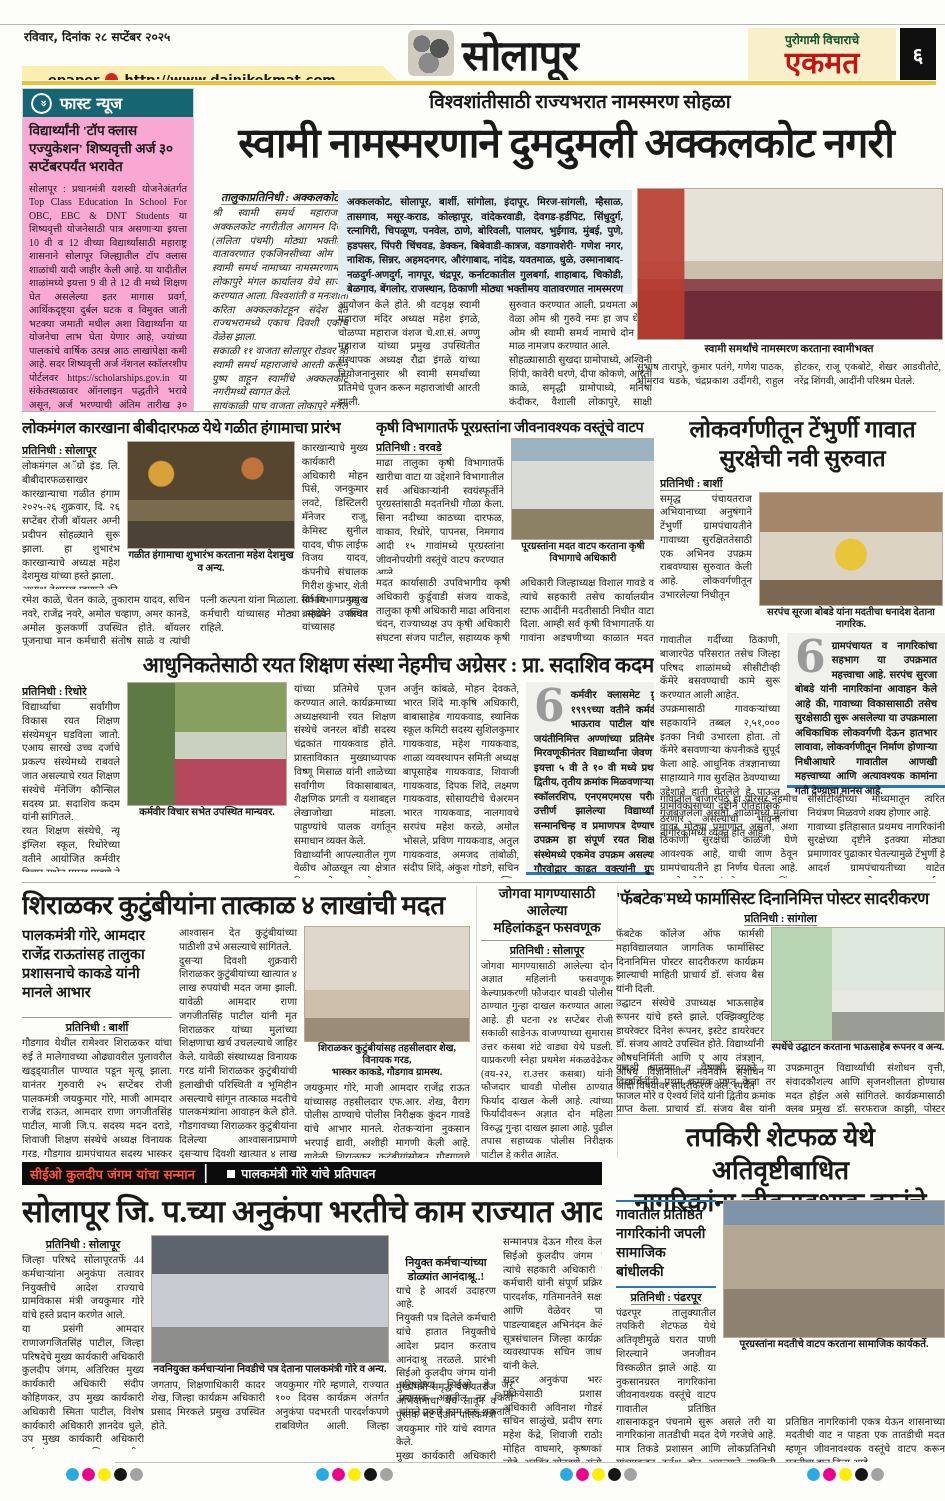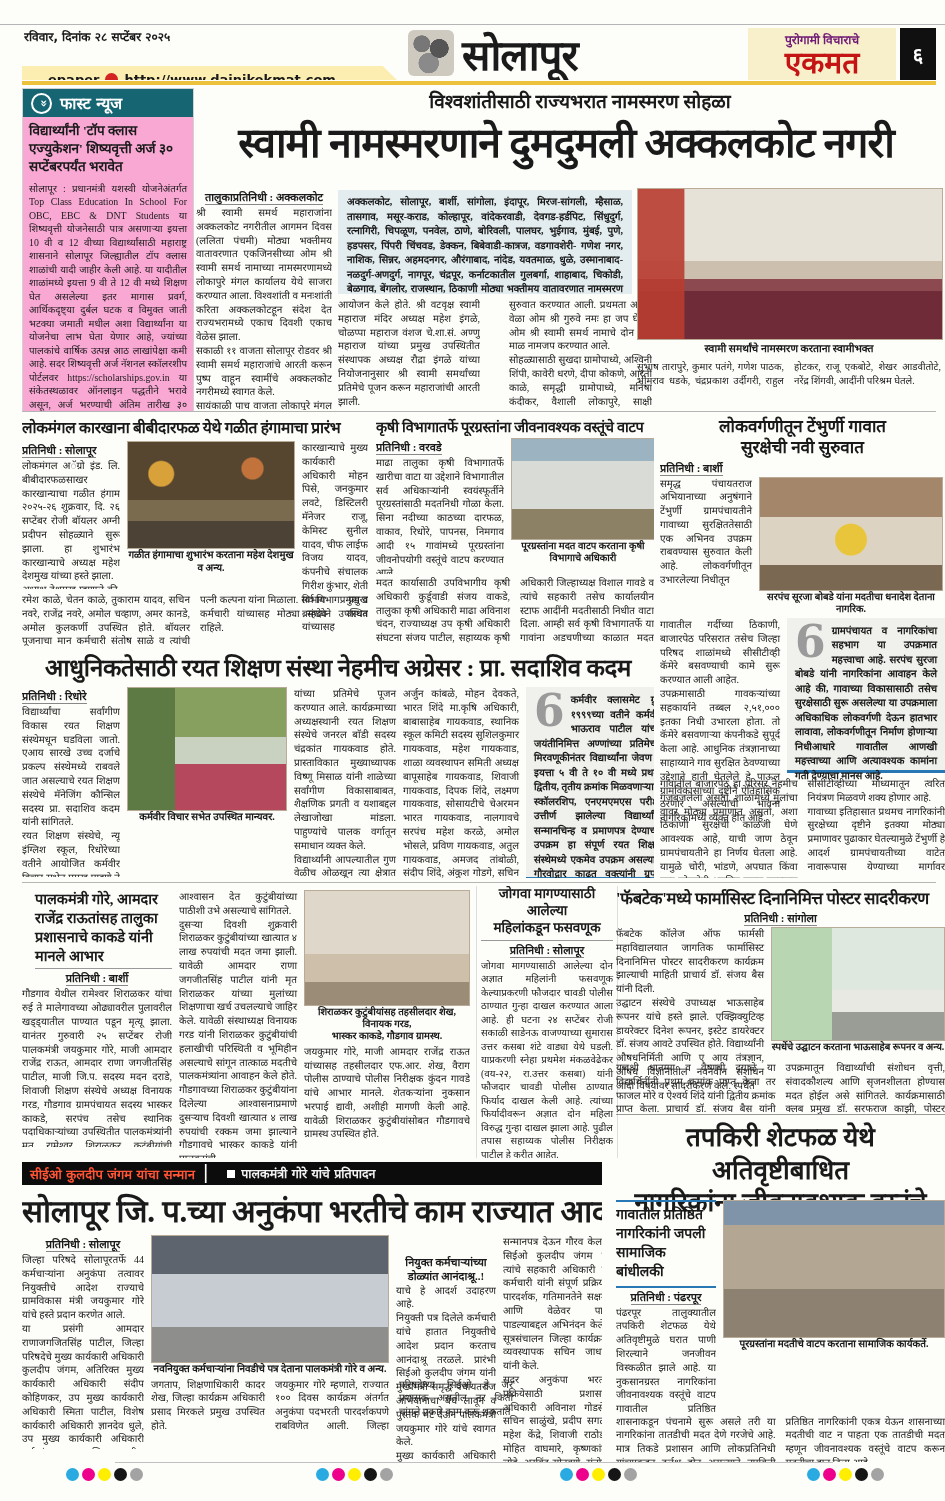--- a/index.html
+++ b/index.html
@@ -13,21 +13,21 @@
           display:flex;align-items:center;gap:6px;padding-left:26px;
           font-family:"DejaVu Sans",sans-serif;font-size:13px;font-weight:700;}
   .epaper-dot{width:13px;height:13px;border-radius:50%;background:#d42420;display:inline-block;}
   .masthead{display:flex;align-items:center;justify-content:flex-start;gap:8px;}
   .mast-logo{width:46px;height:46px;border-radius:6px;
      background:radial-gradient(circle at 30% 30%,#777 0 18%,transparent 19%),
                 radial-gradient(circle at 68% 40%,#555 0 22%,transparent 23%),
                 radial-gradient(circle at 45% 72%,#8a8a8a 0 24%,transparent 25%),#cfcac0;}
   .edition{font-size:42px;font-weight:900;letter-spacing:-1px;}
   .brandbox{background:#f8f0cb;text-align:center;padding-top:3px;}
-  .tagline{color:#701a75;font-size:12px;font-weight:700;}
+  .tagline{color:#14532d;font-size:12px;font-weight:700;}
   .brand{color:#c41414;font-size:30px;font-weight:900;line-height:30px;}
   .pagebox{background:#101010;color:#fff;display:flex;align-items:center;justify-content:center;
            font-size:20px;font-weight:700;}
   .goldrule{background:#ecc23c;}
   .kicker{font-size:19px;font-weight:800;text-align:center;}
   
   .fn{border:1px solid #d2d2d2;background:#f9a8d4;}
   .fn-head{background:#156572;color:#fff;height:28px;display:flex;align-items:center;gap:8px;
            padding-left:8px;font-size:16px;font-weight:800;font-family:"DejaVu Sans",sans-serif;}
   .fn-chev{display:inline-block;width:17px;height:17px;border-radius:50%;border:2px solid #fff;
@@ -111,21 +111,21 @@
     <div class="fn-head">
       <span class="fn-chev">»</span>
       <span>फास्ट न्यूज</span>
     </div>
     <div class="fn-hl">विद्यार्थ्यांनी 'टॉप क्लास एज्युकेशन' शिष्यवृत्ती अर्ज ३० सप्टेंबरपर्यंत भरावेत</div>
     <div class="body" style="padding:2px 6px;font-size:9.8px;">सोलापूर : प्रधानमंत्री यशस्वी योजनेअंतर्गत Top Class Education In School For OBC, EBC &amp; DNT Students या शिष्यवृत्ती योजनेसाठी पात्र असणाऱ्या इयत्ता 10 वी व 12 वीच्या विद्यार्थ्यांसाठी महाराष्ट्र शासनाने सोलापूर जिल्ह्यातील टॉप क्लास शाळांची यादी जाहीर केली आहे. या यादीतील शाळांमध्ये इयत्ता 9 वी ते 12 वी मध्ये शिक्षण घेत असलेल्या इतर मागास प्रवर्ग, आर्थिकदृष्ट्या दुर्बल घटक व विमुक्त जाती भटक्या जमाती मधील अशा विद्यार्थ्यांना या योजनेचा लाभ घेता येणार आहे, ज्यांच्या पालकांचे वार्षिक उत्पन्न आठ लाखांपेक्षा कमी आहे. सदर शिष्यवृत्ती अर्ज नॅशनल स्कॉलरशीप पोर्टलवर https://scholarships.gov.in या संकेतस्थळावर ऑनलाइन पद्धतीने भरावे असून, अर्ज भरण्याची अंतिम तारीख ३० सप्टेंबर २०२५ आहे. सहाय्यक संचालक, इतर मागास बहुजन कल्याण गणेश सोनटक्के यांनी जिल्ह्यातील संबंधित शाळांच्या मुख्याध्यापकांना व गट शिक्षणाधिकारी पंचायत समिती यांना संपर्क साधून पात्र विद्यार्थ्यांचे अर्ज वेळेत भरून घेण्याचे आवाहन केले आहे.</div>
   </div>
 
   <div class="abs hl1" style="top:112px;left:195px;width:742px;height:64px;line-height:62px;">स्वामी नामस्मरणाने दुमदुमली अक्कलकोट नगरी</div>
 
-  <div class="abs" style="top:188px;left:196px;width:136px;height:222px;">
+  <div class="abs" style="top:188px;left:212px;width:136px;height:222px;font-style:italic;">
     <div class="byline" style="text-align:center;"><u>तालुकाप्रतिनिधी : अक्कलकोट</u></div>
     <div class="body">श्री स्वामी समर्थ महाराजांना अक्कलकोट नगरीतील आगमन दिवस (ललिता पंचमी) मोठ्या भक्तीमय वातावरणात एकजिनसीच्या ओम श्री स्वामी समर्थ नामाच्या नामस्मरणामध्ये लोकापुरे मंगल कार्यालय येथे साजरा करण्यात आला. विश्वशांती व मनःशांती करिता अक्कलकोटहून संदेश देत राज्यभरामध्ये एकाच दिवशी एकाच वेळेस झाला.
 सकाळी ११ वाजता सोलापूर रोडवर श्री स्वामी समर्थ महाराजांचे आरती करून पुष्प वाहून स्वामींचे अक्कलकोट नगरीमध्ये स्वागत केले.
 सायंकाळी पाच वाजता लोकापुरे मंगल कार्यालय येथे एकत्रित नामस्मरण सोहळ्याचे</div>
   </div>
 
   <div class="abs hbox" style="top:190px;left:338px;width:276px;height:94px;">
     <div class="hbox-body">अक्कलकोट, सोलापूर, बार्शी, सांगोला, इंदापूर, मिरज-सांगली, म्हैसाळ, तासगाव, मसूर-कराड, कोल्हापूर, वांदेकरवाडी, देवगड-हर्डपिट, सिंधुदुर्ग, रत्नागिरी, चिपळूण, पनवेल, ठाणे, बोरिवली, पालघर, भुईगाव, मुंबई, पुणे, हडपसर, पिंपरी चिंचवड, डेक्कन, बिबेवाडी-कात्रज, वडगावशेरी- गणेश नगर, नाशिक, सिन्नर, अहमदनगर, औरंगाबाद, नांदेड, यवतमाळ, धुळे, उस्मानाबाद-नळदुर्ग-अणदुर्ग, नागपूर, चंद्रपूर, कर्नाटकातील गुलबर्गा, शाहाबाद, चिकोडी, बेळगाव, बेंगलोर, राजस्थान, ठिकाणी मोठ्या भक्तीमय वातावरणात नामस्मरण करण्यात आले.</div>
   </div>
   <div class="abs body" style="top:298px;left:338px;width:142px;height:110px;">आयोजन केले होते. श्री वटवृक्ष स्वामी महाराज मंदिर अध्यक्ष महेश इंगळे, चोळप्पा महाराज वंशज चे.शा.सं. अण्णु महाराज यांच्या प्रमुख उपस्थितीत संस्थापक अध्यक्ष रौद्रा इंगळे यांच्या नियोजनानुसार श्री स्वामी समर्थांच्या प्रतिमेचे पूजन करून महाराजांची आरती झाली.
@@ -164,21 +164,21 @@
       </div>
       <div style="width:144px;flex:none;">
         <div class="photo ph-krushi" style="height:100px;"></div>
         <div class="cap" style="font-size:9.8px;">पूरग्रस्तांना मदत वाटप करताना कृषी विभागाचे अधिकारी</div>
       </div>
     </div>
     <div class="body cols2" style="margin-top:2px;height:76px;">मदत कार्यासाठी उपविभागीय कृषी अधिकारी कुर्डूवाडी संजय वाकडे, तालुका कृषी अधिकारी माढा अविनाश चंदन, राज्याध्यक्ष उप कृषी अधिकारी संघटना संजय पाटील, सहाय्यक कृषी अधिकारी जिल्हाध्यक्ष विशाल गावडे व त्यांचे सहकारी तसेच कार्यालयीन स्टाफ आदींनी मदतीसाठी निधीत वाटा दिला. आम्ही सर्व कृषी विभागातर्फे या गावांना अडचणीच्या काळात मदत केली. इतरही सामाजिक संस्थांनी व कार्यकर्त्यांनी पुढे येऊन यात खारीचा वाटा उचलावा असे आवाहन संजय पाटील यांनी केले आहे.</div>
   </div>
 
   <div class="abs" style="top:416px;left:660px;width:285px;height:462px;">
-    <div class="hl-center" style="font-size:17px;">लोकवर्गणीतून टेंभुर्णी गावात
+    <div class="hl-center" style="font-size:23px;">लोकवर्गणीतून टेंभुर्णी गावात
 सुरक्षेची नवी सुरुवात</div>
     <div class="byline"><u>प्रतिनिधी : बार्शी</u></div>
     <div class="row">
       <div class="body" style="width:92px;flex:none;height:132px;">समृद्ध पंचायतराज अभियानाच्या अनुषंगाने टेंभुर्णी ग्रामपंचायतीने गावाच्या सुरक्षिततेसाठी एक अभिनव उपक्रम राबवण्यास सुरुवात केली आहे. लोकवर्गणीतून उभारलेल्या निधीतून</div>
       <div style="width:184px;flex:none;">
         <div class="photo ph-tembhurni" style="height:112px;"></div>
         <div class="cap" style="font-size:9.8px;">सरपंच सूरजा बोबडे यांना मदतीचा धनादेश देताना नागरिक.</div>
       </div>
     </div>
     <div class="row" style="margin-top:3px;">
@@ -187,21 +187,21 @@
       <div class="quote" style="width:142px;flex:none;height:140px;">
         <span class="qmark">6</span>
         <div class="qtext">ग्रामपंचायत व नागरिकांचा सहभाग या उपक्रमात महत्त्वाचा आहे. सरपंच सुरजा बोबडे यांनी नागरिकांना आवाहन केले आहे की, गावाच्या विकासासाठी तसेच सुरक्षेसाठी सुरू असलेल्या या उपक्रमाला अधिकाधिक लोकवर्गणी देऊन हातभार लावावा, लोकवर्गणीतून निर्माण होणाऱ्या निधीआधारे गावातील आणखी महत्त्वाच्या आणि अत्यावश्यक कामांना गती देण्याचा मानस आहे.</div>
       </div>
     </div>
     <div class="body cols2" style="margin-top:4px;height:118px;">गावातील बाजारपेठ हा परिसर नेहमीच गजबजलेला असतो. शाळांमध्ये मुलांचा वावर मोठ्या प्रमाणात असतो, अशा ठिकाणी सुरक्षेची काळजी घेणे आवश्यक आहे, याची जाण ठेवून ग्रामपंचायतीने हा निर्णय घेतला आहे. यामुळे चोरी, भांडणे, अपघात किंवा इतर कोणतेही अनुचित प्रकार घडल्यास सीसीटीव्हीच्या माध्यमातून त्वरित नियंत्रण मिळवणे शक्य होणार आहे.
 गावाच्या इतिहासात प्रथमच नागरिकांनी सुरक्षेच्या दृष्टीने इतक्या मोठ्या प्रमाणावर पुढाकार घेतल्यामुळे टेंभुर्णी हे आदर्श ग्रामपंचायतीच्या वाटेत नावारूपास येण्याच्या मार्गावर असल्याचे निरीक्षण ग्रामस्थांमधून व्यक्त होत आहे.</div>
   </div>
 
   <div class="abs" style="top:650px;left:22px;width:632px;height:228px;">
-    <div class="hl-line" style="font-size:24px;text-align:center;">आधुनिकतेसाठी रयत शिक्षण संस्था नेहमीच अग्रेसर : प्रा. सदाशिव कदम</div>
+    <div class="hl-line" style="font-size:21px;text-align:right;">आधुनिकतेसाठी रयत शिक्षण संस्था नेहमीच अग्रेसर : प्रा. सदाशिव कदम</div>
     <div class="row" style="margin-top:4px;">
       <div style="width:98px;flex:none;">
         <div class="byline"><u>प्रतिनिधी : रिधोरे</u></div>
         <div class="body" style="height:172px;overflow:hidden;">विद्यार्थ्यांचा सर्वांगीण विकास रयत शिक्षण संस्थेमधून घडविला जातो. एआय सारखे उच्च दर्जाचे प्रकल्प संस्थेमध्ये राबवले जात असल्याचे रयत शिक्षण संस्थेचे मॅनेजिंग कौन्सिल सदस्य प्रा. सदाशिव कदम यांनी सांगितले.
 रयत शिक्षण संस्थेचे, न्यू इंग्लिश स्कूल, रिधोरेच्या वतीने आयोजित कर्मवीर विचार सभेत प्रमुख पाहुणे ते म्हणून बोलत होते. प्रारंभी कर्मवीर आण्णा व लक्ष्मीबाई</div>
       </div>
       <div style="width:160px;flex:none;">
         <div class="photo ph-rayat" style="height:122px;"></div>
         <div class="cap" style="font-size:10px;">कर्मवीर विचार सभेत उपस्थित मान्यवर.</div>
       </div>
@@ -211,23 +211,24 @@
       <div class="quote" style="width:128px;flex:none;height:178px;">
         <span class="qmark">6</span>
         <div class="qtext">कर्मवीर क्लासमेट ग्रुप १९९९च्या वतीने कर्मवीर भाऊराव पाटील यांच्या जयंतीनिमित्त अण्णांच्या प्रतिमेच्या मिरवणूकीनंतर विद्यार्थ्यांना जेवण व इयत्ता ५ वी ते १० वी मध्ये प्रथम, द्वितीय, तृतीय क्रमांक मिळवणाऱ्या व स्कॉलरशिप, एनएमएमएस परीक्षा उत्तीर्ण झालेल्या विद्यार्थ्यांना सन्मानचिन्ह व प्रमाणपत्र देण्याच्या उपक्रम हा संपूर्ण रयत शिक्षण संस्थेमध्ये एकमेव उपक्रम असल्याचे गौरवोद्गार काढत वक्त्यांनी ग्रुपचे कौतुक केले.</div>
       </div>
     </div>
   </div>
 
   <div class="abs hairline" style="top:882px;left:22px;right:9px;"></div>
 
   <div class="abs" style="top:886px;left:22px;width:448px;height:272px;">
+    <div class="hl-line" style="font-size:26px;">शिराळकर कुटुंबीयांना तात्काळ ४ लाखांची मदत</div>
     <div class="row" style="margin-top:4px;">
       <div style="width:150px;flex:none;">
-        <div class="subhead" style="font-size:14.5px;border-bottom:1px solid #999;padding-bottom:3px;margin-left:13px;">पालकमंत्री गोरे, आमदार राजेंद्र राऊतांसह तालुका प्रशासनाचे काकडे यांनी मानले आभार</div>
+        <div class="subhead" style="font-size:14.5px;border-bottom:1px solid #999;padding-bottom:16px;">पालकमंत्री गोरे, आमदार राजेंद्र राऊतांसह तालुका प्रशासनाचे काकडे यांनी मानले आभार</div>
         <div class="byline" style="text-align:center;"><u>प्रतिनिधी : बार्शी</u></div>
         <div class="body" style="height:160px;overflow:hidden;">गौडगाव येथील रामेश्वर शिराळकर यांचा रुई ते मालेगावच्या ओढ्यावरील पुलावरील खड्ड्यातील पाण्यात पडून मृत्यू झाला. यानंतर गुरुवारी २५ सप्टेंबर रोजी पालकमंत्री जयकुमार गोरे, माजी आमदार राजेंद्र राऊत, आमदार राणा जगजीतसिंह पाटील, माजी जि.प. सदस्य मदन दराडे, शिवाजी शिक्षण संस्थेचे अध्यक्ष विनायक गरड, गौडगाव ग्रामपंचायत सदस्य भास्कर काकडे, सरपंच तसेच स्थानिक पदाधिकाऱ्यांच्या उपस्थितीत पालकमंत्र्यांनी मृत रामेश्वर शिराळकर कुटुंबीयांची सांत्वनपर भेट घेतली. यादरम्यान प्रशासनातर्फे तात्काळ मदतीचे</div>
       </div>
       <div class="body" style="width:118px;flex:none;height:232px;">आश्वासन देत कुटुंबीयांच्या पाठीशी उभे असल्याचे सांगितले.
 दुसऱ्या दिवशी शुक्रवारी शिराळकर कुटुंबीयांच्या खात्यात ४ लाख रुपयांची मदत जमा झाली. यावेळी आमदार राणा जगजीतसिंह पाटील यांनी मृत शिराळकर यांच्या मुलांच्या शिक्षणाचा खर्च उचलल्याचे जाहिर केले. यावेळी संस्थाध्यक्ष विनायक गरड यांनी शिराळकर कुटुंबीयांची हलाखीची परिस्थिती व भूमिहीन असल्याचे सांगून तात्काळ मदतीचे पालकमंत्र्यांना आवाहन केले होते. गौडगावच्या शिराळकर कुटुंबीयांना दिलेल्या आश्वासनाप्रमाणे दुसऱ्याच दिवशी खात्यात ४ लाख रुपयांची रक्कम जमा झाल्याने गौडगावचे भास्कर काकडे यांनी पालकमंत्री</div>
       <div style="width:166px;flex:none;">
         <div class="photo ph-shiralkar" style="height:114px;"></div>
         <div class="cap" style="font-size:9.8px;">शिराळकर कुटुंबीयांसह तहसीलदार शेख, विनायक गरड,
 भास्कर काकडे, गौडगाव ग्रामस्थ.</div>
         <div class="body" style="height:84px;margin-top:2px;">जयकुमार गोरे, माजी आमदार राजेंद्र राऊत यांच्यासह तहसीलदार एफ.आर. शेख, वैराग पोलीस ठाण्याचे पोलीस निरीक्षक कुंदन गावडे यांचे आभार मानले. शेतकऱ्यांना नुकसान भरपाई द्यावी, अशीही मागणी केली आहे. यावेळी शिराळकर कुटुंबीयांसोबत गौडगावचे ग्रामस्थ उपस्थित होते.</div>

